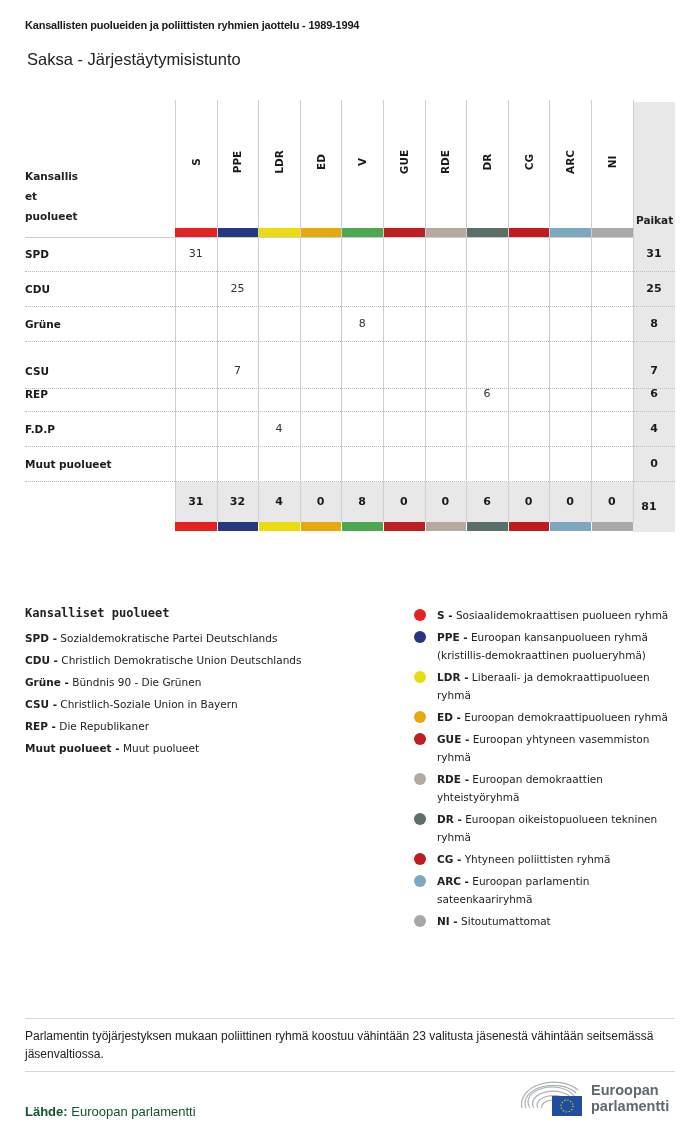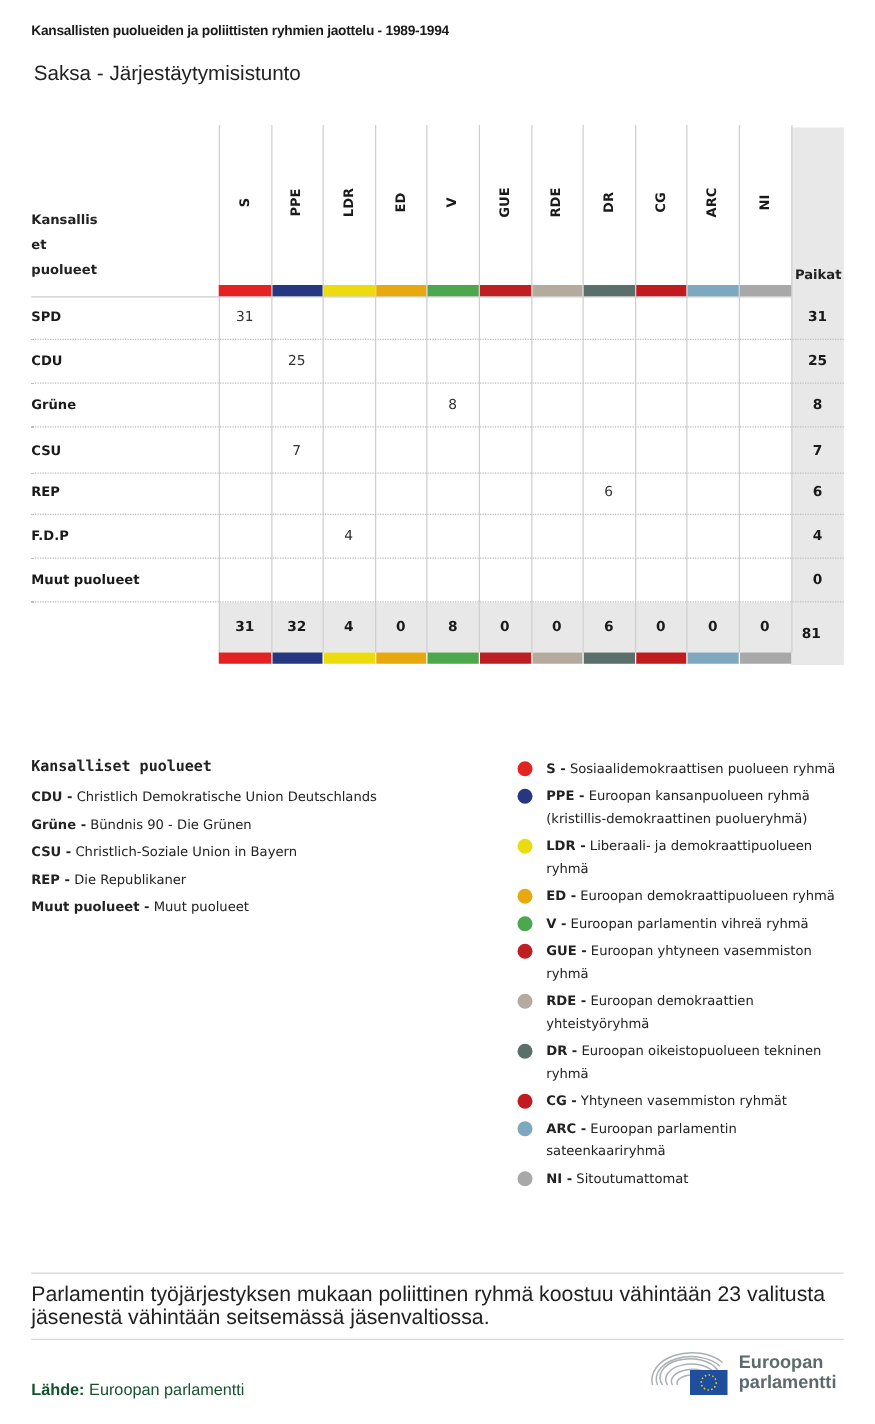--- a/index.html
+++ b/index.html
@@ -30,21 +30,21 @@
   .leg-left { position: absolute; left: 25px; top: 606px; }
   .leg-left h3 { font-family: "DejaVu Sans Mono", monospace; font-size: 12px; font-weight: bold; margin-bottom: 7px; color: #222; }
   .leg-left .item { font-size: 10.5px; line-height: 22px; color: #222; white-space: nowrap; }
   .leg-left .item b { font-weight: bold; }
   .leg-right { position: absolute; left: 413px; top: 606px; width: 270px; }
   .leg-right h3 { font-size: 10.5px; font-weight: bold; margin-bottom: 9px; color: #222; }
   .gitem { position: relative; padding-left: 24px; font-size: 10.5px; line-height: 18px; margin-bottom: 4px; color: #222; }
   .gitem .dot { position: absolute; left: 1px; top: 3px; width: 12px; height: 12px; border-radius: 50%; }
 
   .rule { position: absolute; left: 25px; width: 650px; height: 1px; background: #d8d8d8; }
-  .note { position: absolute; left: 25px; top: 1027px; width: 650px; font-family: "Liberation Sans", sans-serif; font-size: 17px; line-height: 18px; color: #222; }
+  .note { position: absolute; left: 25px; top: 1027px; width: 650px; font-family: "Liberation Sans", sans-serif; font-size: 12px; line-height: 18px; color: #222; }
   .source { position: absolute; left: 25px; top: 1104px; font-family: "Liberation Sans", sans-serif; font-size: 13px; color: #14532d; }
   .source b { font-weight: bold; }
   .logo { position: absolute; left: 518px; top: 1078px; width: 160px; height: 42px; }
   .logo-text { position: absolute; left: 73px; top: 4px; font-family: "Liberation Sans", sans-serif; font-weight: bold; font-size: 14.5px; line-height: 16px; color: #5c6a6e; }
 </style>
 </head>
 <body>
 
 <div class="title">Kansallisten puolueiden ja poliittisten ryhmien jaottelu - 1989-1994</div>
 <div class="subtitle">Saksa - Järjestäytymisistunto</div>
@@ -180,21 +180,21 @@
       <div class="cell" style="left: 274.8px;"></div>
       <div class="cell" style="left: 316.4px;">8</div>
       <div class="cell" style="left: 358px;"></div>
       <div class="cell" style="left: 399.6px;"></div>
       <div class="cell" style="left: 441.2px;"></div>
       <div class="cell" style="left: 482.8px;"></div>
       <div class="cell" style="left: 524.4px;"></div>
       <div class="cell" style="left: 566px;"></div>
       <div class="tot">8</div>
     </div>
-    <div class="row" style="top: 244px;">
+    <div class="row" style="top: 254px;">
       <div class="sep"></div>
       <div class="name">CSU</div>
       <div class="cell" style="left: 150px;"></div>
       <div class="cell" style="left: 191.6px;">7</div>
       <div class="cell" style="left: 233.2px;"></div>
       <div class="cell" style="left: 274.8px;"></div>
       <div class="cell" style="left: 316.4px;"></div>
       <div class="cell" style="left: 358px;"></div>
       <div class="cell" style="left: 399.6px;"></div>
       <div class="cell" style="left: 441.2px;"></div>
@@ -249,39 +249,39 @@
       <div class="cell" style="left: 482.8px;"></div>
       <div class="cell" style="left: 524.4px;"></div>
       <div class="cell" style="left: 566px;"></div>
       <div class="tot">0</div>
     </div>
   </div>
 
 <div class="leg-left">
   <h3>Kansalliset puolueet</h3>
   <div id="natItems">
+      <div class="item"><b>SPD -</b> <span>Sozialdemokratische Partei Deutschlands</span></div>
       <div class="item"><b>CDU -</b> <span>Christlich Demokratische Union Deutschlands</span></div>
       <div class="item"><b>Grüne -</b> <span>Bündnis 90 - Die Grünen</span></div>
       <div class="item"><b>CSU -</b> <span>Christlich-Soziale Union in Bayern</span></div>
       <div class="item"><b>REP -</b> <span>Die Republikaner</span></div>
       <div class="item"><b>Muut puolueet -</b> <span>Muut puolueet</span></div>
     </div>
 </div>
 
 <div class="leg-right">
   <div id="grpItems">
       <div class="gitem"><span class="dot" style="background:#e32322"></span><b>S -</b> <span>Sosiaalidemokraattisen puolueen ryhmä</span></div>
       <div class="gitem"><span class="dot" style="background:#263680"></span><b>PPE -</b> <span>Euroopan kansanpuolueen ryhmä (kristillis-demokraattinen puolueryhmä)</span></div>
       <div class="gitem"><span class="dot" style="background:#ecdb0f"></span><b>LDR -</b> <span>Liberaali- ja demokraattipuolueen ryhmä</span></div>
       <div class="gitem"><span class="dot" style="background:#e8a90e"></span><b>ED -</b> <span>Euroopan demokraattipuolueen ryhmä</span></div>
-      <div class="gitem"><span class="dot" style="background:#4da74f"></span><b>V -</b> <span>Euroopan parlamentin vihreä ryhmä</span></div>
       <div class="gitem"><span class="dot" style="background:#bd1f22"></span><b>GUE -</b> <span>Euroopan yhtyneen vasemmiston ryhmä</span></div>
       <div class="gitem"><span class="dot" style="background:#b4ab9e"></span><b>RDE -</b> <span>Euroopan demokraattien yhteistyöryhmä</span></div>
       <div class="gitem"><span class="dot" style="background:#5a6f69"></span><b>DR -</b> <span>Euroopan oikeistopuolueen tekninen ryhmä</span></div>
-      <div class="gitem"><span class="dot" style="background:#c01c20"></span><b>CG -</b> <span>Yhtyneen vasemmiston ryhmät</span></div>
+      <div class="gitem"><span class="dot" style="background:#c01c20"></span><b>CG -</b> <span>Yhtyneen poliittisten ryhmä</span></div>
       <div class="gitem"><span class="dot" style="background:#7ea7c0"></span><b>ARC -</b> <span>Euroopan parlamentin sateenkaariryhmä</span></div>
       <div class="gitem"><span class="dot" style="background:#a8a8a8"></span><b>NI -</b> <span>Sitoutumattomat</span></div>
     </div>
 </div>
 
 <div class="rule" style="top:1018px;"></div>
 <div class="note">Parlamentin työjärjestyksen mukaan poliittinen ryhmä koostuu vähintään 23 valitusta jäsenestä vähintään seitsemässä jäsenvaltiossa.</div>
 <div class="rule" style="top:1071px;"></div>
 <div class="source">
   <b>Lähde:</b> <span>Euroopan parlamentti</span>

